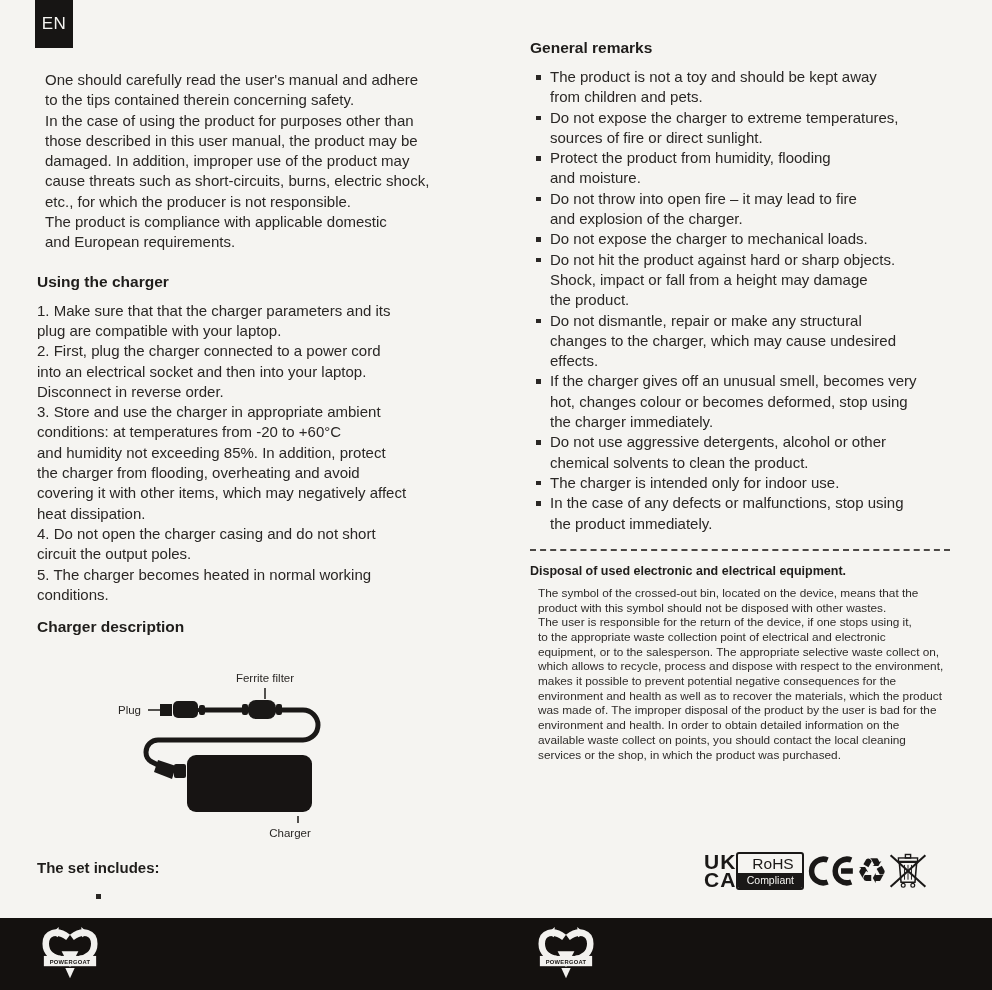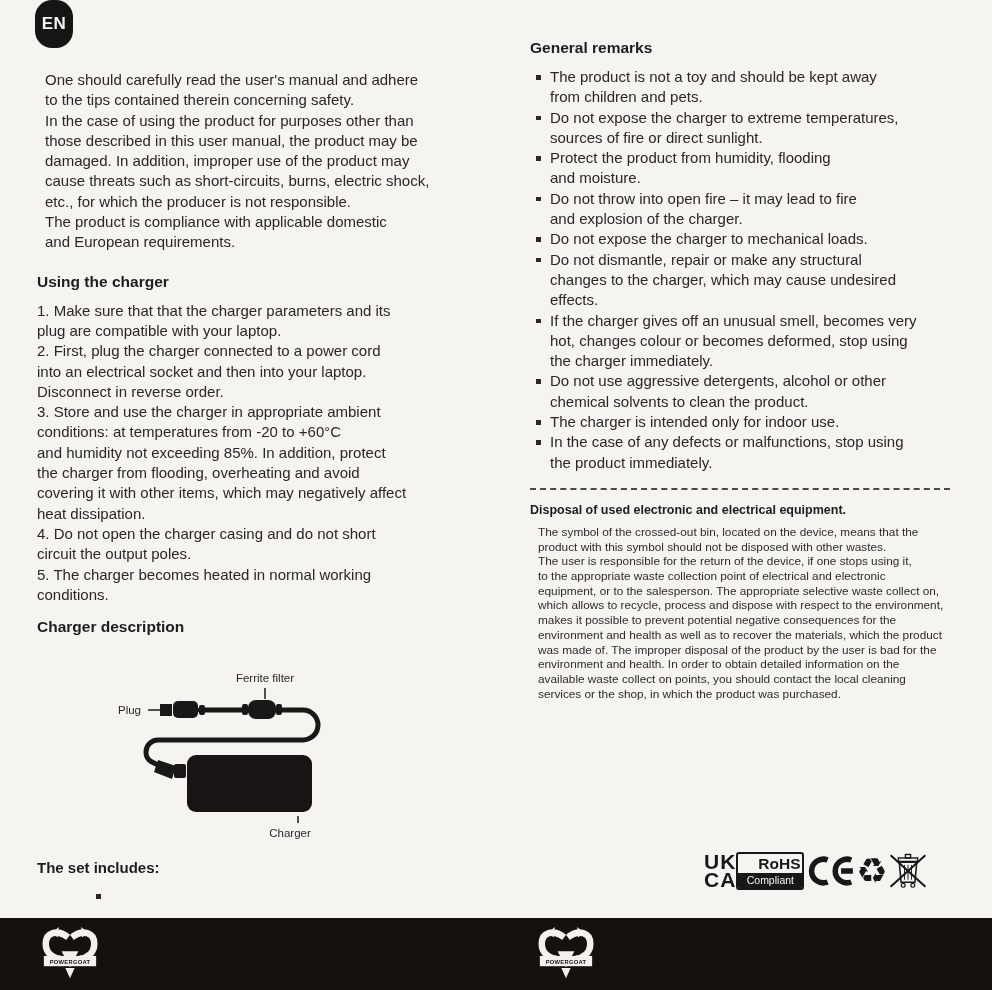--- a/index.html
+++ b/index.html
@@ -8,21 +8,21 @@
     width:992px;height:990px;
     background:#f5f4f1;
     font-family:"Liberation Sans","DejaVu Sans",sans-serif;
     color:#2a2725;
     overflow:hidden;
   }
   .lang-badge{
     position:absolute;left:35px;top:0;width:38px;height:48px;
     background:#171514;color:#f5f4f1;
     display:flex;align-items:center;justify-content:center;
-    font-weight:bold;font-size:17px;letter-spacing:.5px;border-radius:17px;
+    font-weight:normal;font-size:17px;letter-spacing:.5px;
   }
   .col{position:absolute;}
   .col-left{left:37px;top:62px;width:480px;}
   .col-right{left:530px;top:38px;width:450px;}
   h2.sec{
     font-size:15.5px;font-weight:bold;color:#1f1d1b;
     margin:0 0 9px 0;line-height:20px;
   }
   .body-text{
     font-size:15px;line-height:20.3px;white-space:pre-line;margin:8px;
@@ -66,21 +66,21 @@
   }
   .ukca{
     font-weight:900;font-size:21px;line-height:18.5px;letter-spacing:1px;
     color:#1a1817;text-align:center;
   }
   .ukca span{display:block;}
   .rohs{
     border:2.5px solid #1a1817;border-radius:3px;overflow:hidden;
     width:64px;text-align:center;background:#f5f4f1;
   }
-  .rohs .top{font-weight:bold;font-size:15.5px;color:#1a1817;padding:0 20px;line-height:19px;}
+  .rohs .top{font-weight:normal;font-size:15.5px;color:#1a1817;padding:0 14px;line-height:19px;}
   .rohs .bot{background:#1a1817;color:#f5f4f1;font-size:10.5px;line-height:14px;padding:0 2px 1px;}
   .recycle{
     font-family:"DejaVu Sans",sans-serif;font-size:35px;color:#1a1817;line-height:36px;
   }
   
   .footer-bar{
     position:absolute;left:0;top:918px;width:992px;height:72px;background:#14110f;
   }
   .goat{position:absolute;top:7px;width:56px;height:60px;}
   .goat-1{left:42px;}
@@ -168,20 +168,23 @@
     <ul class="remarks">
       <li><span class="sq"></span><span>The product is not a toy and should be kept away
 from children and pets.</span></li>
       <li><span class="sq"></span><span>Do not expose the charger to extreme temperatures,
 sources of fire or direct sunlight.</span></li>
       <li><span class="sq"></span><span>Protect the product from humidity, flooding
 and moisture.</span></li>
       <li><span class="sq"></span><span>Do not throw into open fire – it may lead to fire
 and explosion of the charger.</span></li>
       <li><span class="sq"></span><span>Do not expose the charger to mechanical loads.</span></li>
+      <li><span class="sq"></span><span>Do not hit the product against hard or sharp objects.
+Shock, impact or fall from a height may damage
+the product.</span></li>
       <li><span class="sq"></span><span>Do not dismantle, repair or make any structural
 changes to the charger, which may cause undesired
 effects.</span></li>
       <li><span class="sq"></span><span>If the charger gives off an unusual smell, becomes very
 hot, changes colour or becomes deformed, stop using
 the charger immediately.</span></li>
       <li><span class="sq"></span><span>Do not use aggressive detergents, alcohol or other
 chemical solvents to clean the product.</span></li>
       <li><span class="sq"></span><span>The charger is intended only for indoor use.</span></li>
       <li><span class="sq"></span><span>In the case of any defects or malfunctions, stop using

